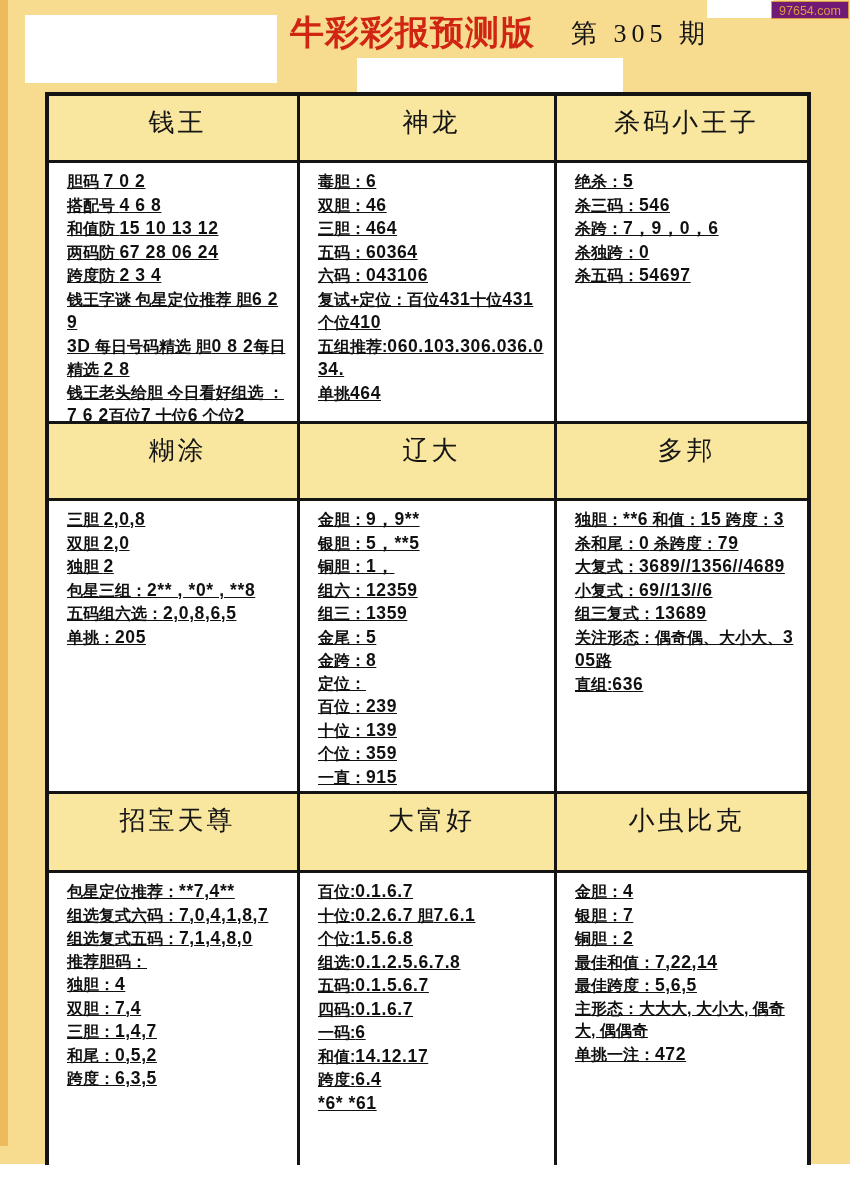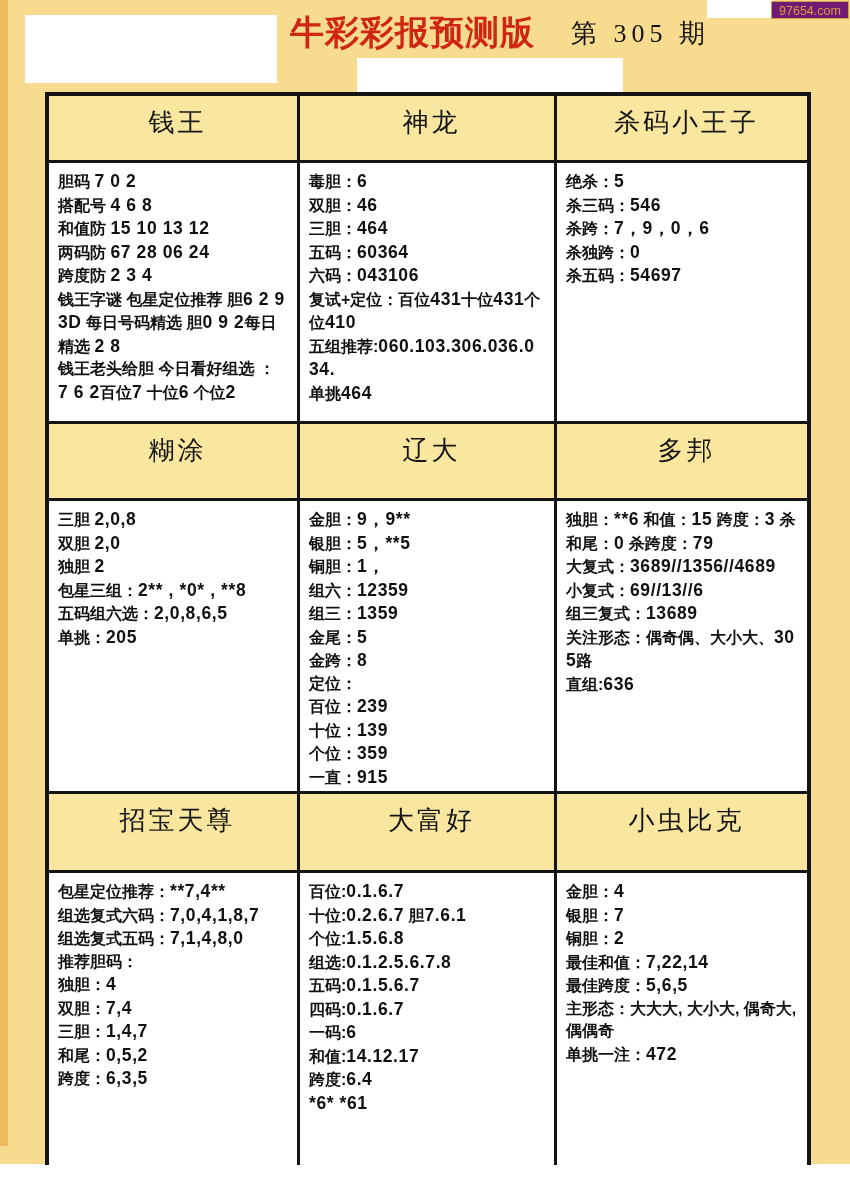--- a/index.html
+++ b/index.html
@@ -42,22 +42,22 @@
     grid-template-rows:64px 258px 74px 290px 76px 292px;
     gap:3px;background:var(--line);
     border:4px solid var(--line);border-bottom:none;
   }
   .cell-h{
     background:var(--header-bg);text-align:center;padding-top:9px;box-sizing:border-box;
     font-family:"Liberation Serif","DejaVu Serif",serif;
     font-size:26px;color:#151515;letter-spacing:3px;padding-left:9px;
   }
   .cell-b{
-    background:#ffffff;padding:7px 10px 4px 9px;box-sizing:border-box;
-    color:#111;overflow:hidden;
+    background:#ffffff;padding:7px 10px 4px 18px;box-sizing:border-box;
+    color:#111;overflow:hidden;text-decoration:underline;
   }
   .line{font-size:16px;line-height:22.5px;word-break:break-all;}
   .lbl{font-weight:600;}
   .num{
     font-weight:700;font-size:17.5px;letter-spacing:.6px;
     font-family:"Liberation Sans","DejaVu Sans",sans-serif;
   }
 </style>
 </head>
 <body>
@@ -83,21 +83,21 @@
     <div class="cell-h">神龙</div>
     <div class="cell-h">杀码小王子</div>
 
     <div class="cell-b">
         <div class="line"><span class="lbl">胆码 </span><span class="num">7 0 2</span></div>
         <div class="line"><span class="lbl">搭配号 </span><span class="num">4 6 8</span></div>
         <div class="line"><span class="lbl">和值防 </span><span class="num">15 10 13 12</span></div>
         <div class="line"><span class="lbl">两码防 </span><span class="num">67 28 06 24</span></div>
         <div class="line"><span class="lbl">跨度防 </span><span class="num">2 3 4</span></div>
         <div class="line"><span class="lbl">钱王字谜 包星定位推荐  胆</span><span class="num">6 2 9</span></div>
-        <div class="line"><span class="num">3D</span><span class="lbl"> 每日号码精选 胆</span><span class="num">0 9 2</span><span class="lbl">每日精选 </span><span class="num">2 8</span></div>
+        <div class="line"><span class="num">3D</span><span class="lbl"> 每日号码精选 胆</span><span class="num">0 8 2</span><span class="lbl">每日精选 </span><span class="num">2 8</span></div>
         <div class="line"><span class="lbl">钱王老头给胆 今日看好组选 ： </span><span class="num">7 6 2</span><span class="lbl">百位</span><span class="num">7</span><span class="lbl"> 十位</span><span class="num">6</span><span class="lbl"> 个位</span><span class="num">2</span></div>
       </div>
     <div class="cell-b">
         <div class="line"><span class="lbl">毒胆：</span><span class="num">6</span></div>
         <div class="line"><span class="lbl">双胆：</span><span class="num">46</span></div>
         <div class="line"><span class="lbl">三胆：</span><span class="num">464</span></div>
         <div class="line"><span class="lbl">五码：</span><span class="num">60364</span></div>
         <div class="line"><span class="lbl">六码：</span><span class="num">043106</span></div>
         <div class="line"><span class="lbl">复试+定位：百位</span><span class="num">431</span><span class="lbl">十位</span><span class="num">431</span><span class="lbl">个位</span><span class="num">410</span></div>
         <div class="line"><span class="lbl">五组推荐:</span><span class="num">060.103.306.036.034.</span></div>

